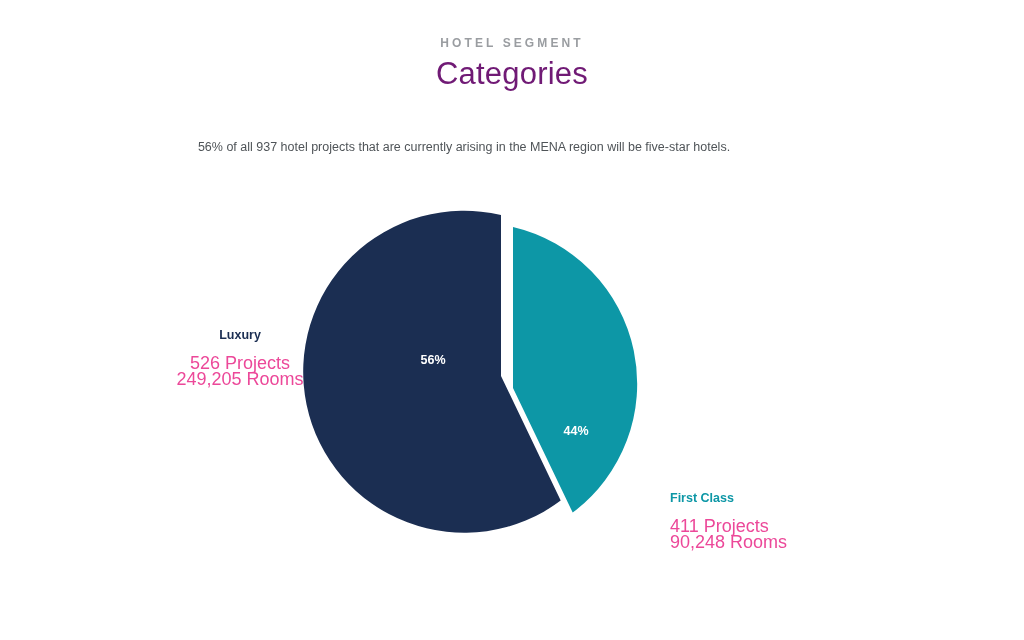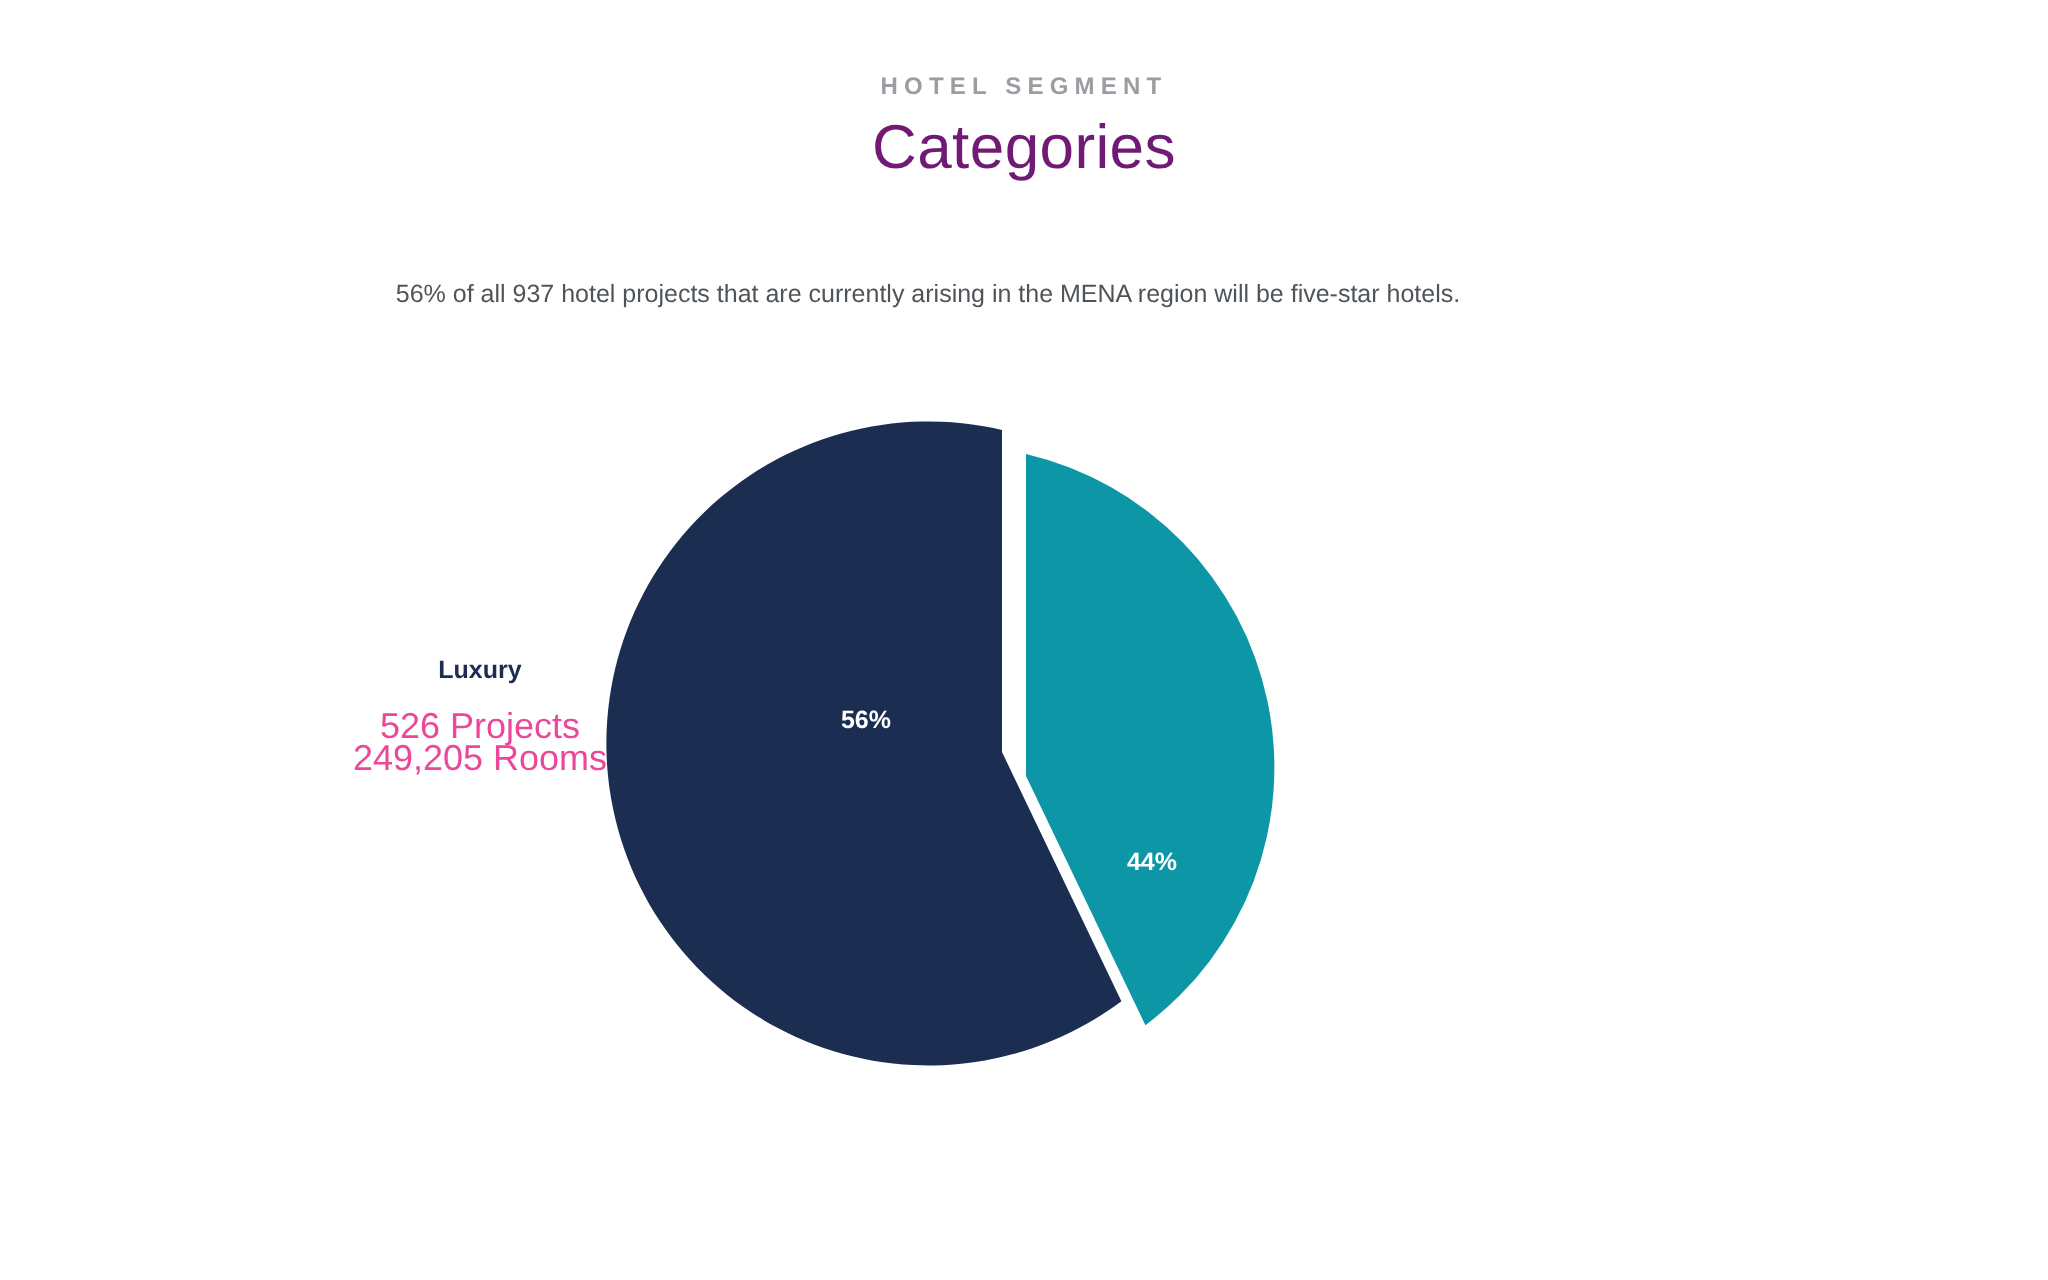--- a/index.html
+++ b/index.html
@@ -134,15 +134,20 @@
 
       <text class="slice-label" x="576" y="435" text-anchor="middle">44%</text>
     </svg>
 
     <div class="callout" id="callout-luxury">
       <p class="cat-name">Luxury</p>
       <p class="metric">526 Projects</p>
       <p class="metric">249,205 Rooms</p>
     </div>
 
+    <div class="callout" id="callout-firstclass">
+      <p class="cat-name">First Class</p>
+      <p class="metric">411 Projects</p>
+      <p class="metric">90,248 Rooms</p>
+    </div>
   </div>
 
 </div>
 
 </body></html>

